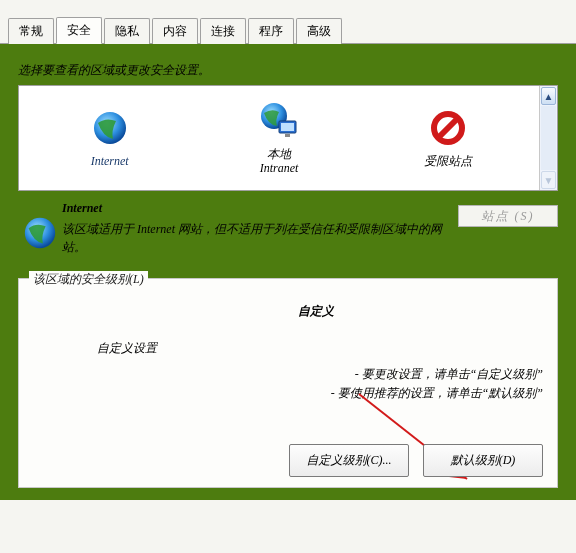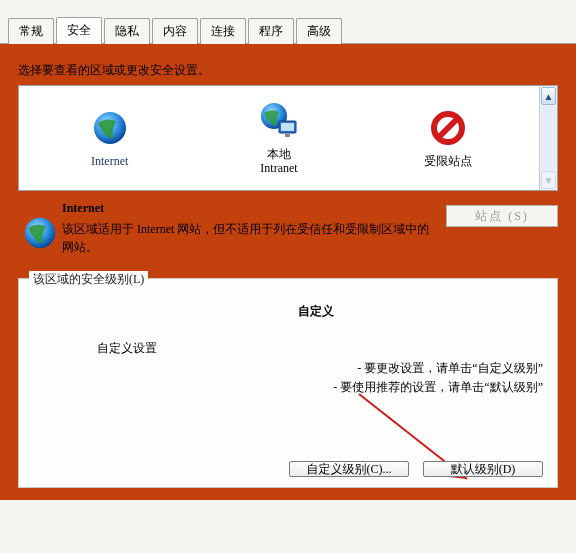--- a/index.html
+++ b/index.html
@@ -37,22 +37,23 @@
     border-left: 1px solid #a0a0a0;
   }
   .tab.active {
     background: #fdfdfb;
     border-bottom: 1px solid #fdfdfb;
     bottom: -1px;
     z-index: 2;
   }
   .panel {
     padding: 12px 18px;
-    background: #c2410c;
+    background: #4d7c0f;
     border-top: none;
+    font-style: italic;
   }
   .zones-box {
     border: 1px solid #a0a0a0;
     background: #fff;
     height: 106px;
     display: flex;
     align-items: stretch;
     margin-top: 6px;
   }
   .zones-inner {
@@ -125,21 +126,21 @@
     padding-top: 14px;
   }
   .desc-text {
     flex: 1;
     padding-right: 8px;
   }
   .desc-text .dtitle { font-weight: bold; font-family: "SimSun","宋体",serif; }
   .desc-text .dbody { margin-top: 4px; line-height: 1.5; }
   .sites-btn {
     align-self: flex-start;
-    width: 112px;
+    width: 100px;
     height: 22px;
     border: 1px solid #b5b5b5;
     background: #f4f4f0;
     color: #9a9a9a;
     display: flex;
     align-items: center;
     justify-content: center;
     letter-spacing: 2px;
     margin-top: 4px;
   }
@@ -157,31 +158,31 @@
     left: 10px;
     background: #fdfdfb;
     padding: 0 4px;
     color: #1a1a1a;
     text-align: right;
   }
   .sec-content {
     padding-left: 56px;
   }
   .sec-content .stitle { font-weight: bold; margin-bottom: 20px; text-align: center; }
-  .sec-content .ssub { margin-left: 8px; margin-bottom: 2px; }
+  .sec-content .ssub { margin-left: 8px; margin-bottom: 8px; }
   .sec-content .sline { margin-left: 18px; line-height: 1.6; white-space: pre; text-align: right; }
   .btn-row {
     position: absolute;
     right: 14px;
     bottom: 10px;
     display: flex;
     gap: 14px;
   }
   .btn {
-    height: 16px;
+    height: 33px;
     min-width: 120px;
     border: 1px solid #7a7a7a;
     background: linear-gradient(#fdfdfd,#ececec);
     display: flex;
     align-items: center;
     justify-content: center;
     padding: 0 8px;
     border-radius: 2px;
     cursor: default;
     font-family: "SimSun","宋体",serif;

